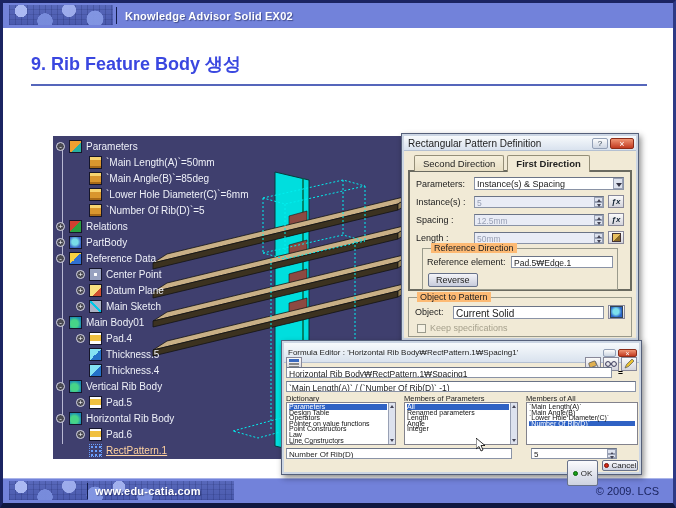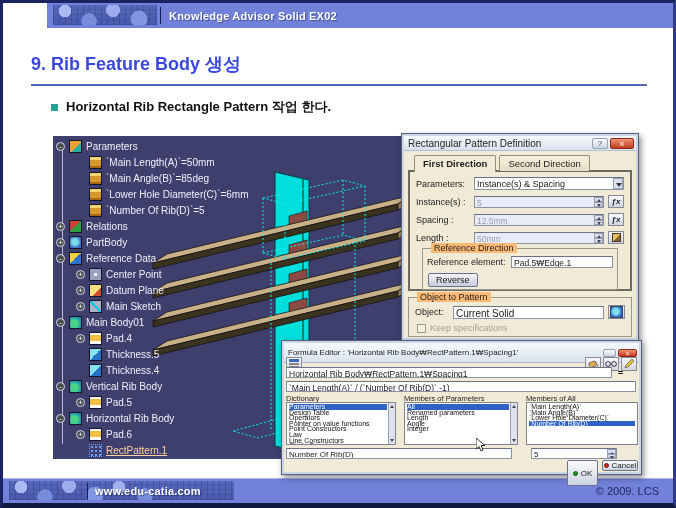--- a/index.html
+++ b/index.html
@@ -1,21 +1,21 @@
 <!DOCTYPE html>
 <html><head>
 <meta charset="utf-8">
 <style>
   * { margin:0; padding:0; box-sizing:border-box; }
   body { background:#cfcfcf; font-family:"Liberation Sans","DejaVu Sans",sans-serif; }
   .slide{position:relative;width:676px;height:508px;background:#fff;overflow:hidden;
     border-left:3px solid #1b2462;border-top:3px solid #1b2462;border-right:3px solid #2e3a85;border-bottom:5px solid #101840;}
   
   .band{position:absolute;left:0;right:0;background:#7282da;}
-  .band.header{top:0;height:27px;border-bottom:2px solid #fff;margin-left:44px;}
+  .band.header{top:0;height:27px;border-bottom:2px solid #fff;}
   .band.footer{bottom:0;height:25px;border-top:1px solid #aab4e8;}
   .deco{position:absolute;top:2px;bottom:3px;
     background:
       radial-gradient(circle 9px at 12px 6px, rgba(176,190,246,.95) 68%, transparent 72%),
       radial-gradient(circle 11px at 36px 16px, rgba(122,142,222,.95) 68%, transparent 72%),
       radial-gradient(circle 10px at 60px 5px, rgba(165,180,242,.9) 68%, transparent 72%),
       radial-gradient(circle 12px at 86px 14px, rgba(132,152,228,.95) 68%, transparent 72%),
       radial-gradient(circle 9px at 110px 6px, rgba(170,185,244,.9) 68%, transparent 72%),
       radial-gradient(circle 11px at 136px 15px, rgba(125,145,224,.9) 68%, transparent 72%),
       repeating-linear-gradient(90deg, rgba(20,30,90,.22) 0 1px, transparent 1px 6px),
@@ -136,24 +136,20 @@
 <div class="slide">
 
   <div class="band header">
     <div class="deco"></div>
     <div class="banddiv"></div>
     <div class="band-text">Knowledge Advisor Solid  EX02</div>
   </div>
 
   <div class="page-title">9. Rib Feature Body 생성</div>
   <div class="title-rule"></div>
-  <div class="bullet-row">
-    <span class="bullet-sq"></span>
-    <span class="bullet-text">Horizontal Rib Rectangle Pattern 작업 한다.</span>
-  </div>
 
   <div class="viewport">
     <svg class="scene" width="372" height="323" viewBox="0 0 372 323">
       <g>
         <polygon points="222,36 256,44 256,318 222,310" fill="#00dede" stroke="#043c3c" stroke-width="1"></polygon>
         <line x1="250" y1="42" x2="250" y2="316" stroke="#064" stroke-width="1.5"></line>
       </g>
       <g fill="#8c4a42" stroke="#201010" stroke-width="0.6">
         <polygon points="236,80 254,75 254,95 236,100"></polygon>
         <polygon points="236,109 254,104 254,124 236,129"></polygon>
@@ -291,22 +287,22 @@
       </div>
   </div>
 
   <div class="dlg rect-dlg">
     <div class="tbar">
       <div class="tbar-title">Rectangular Pattern Definition</div>
       <div class="wbtn">?</div>
       <div class="wbtn close">×</div>
     </div>
     <div class="tabs">
+      <div class="tab">Second Direction</div>
       <div class="tab active">First Direction</div>
-      <div class="tab">Second Direction</div>
     </div>
     <div class="panel">
       <div class="prow" style="top:5px;">
         <span class="lbl">Parameters:</span>
         <span class="combo">
           <span class="fld">Instance(s) &amp; Spacing</span>
           <span class="combo-arrow"></span>
         </span>
       </div>
       <div class="prow" style="top:23px;">

